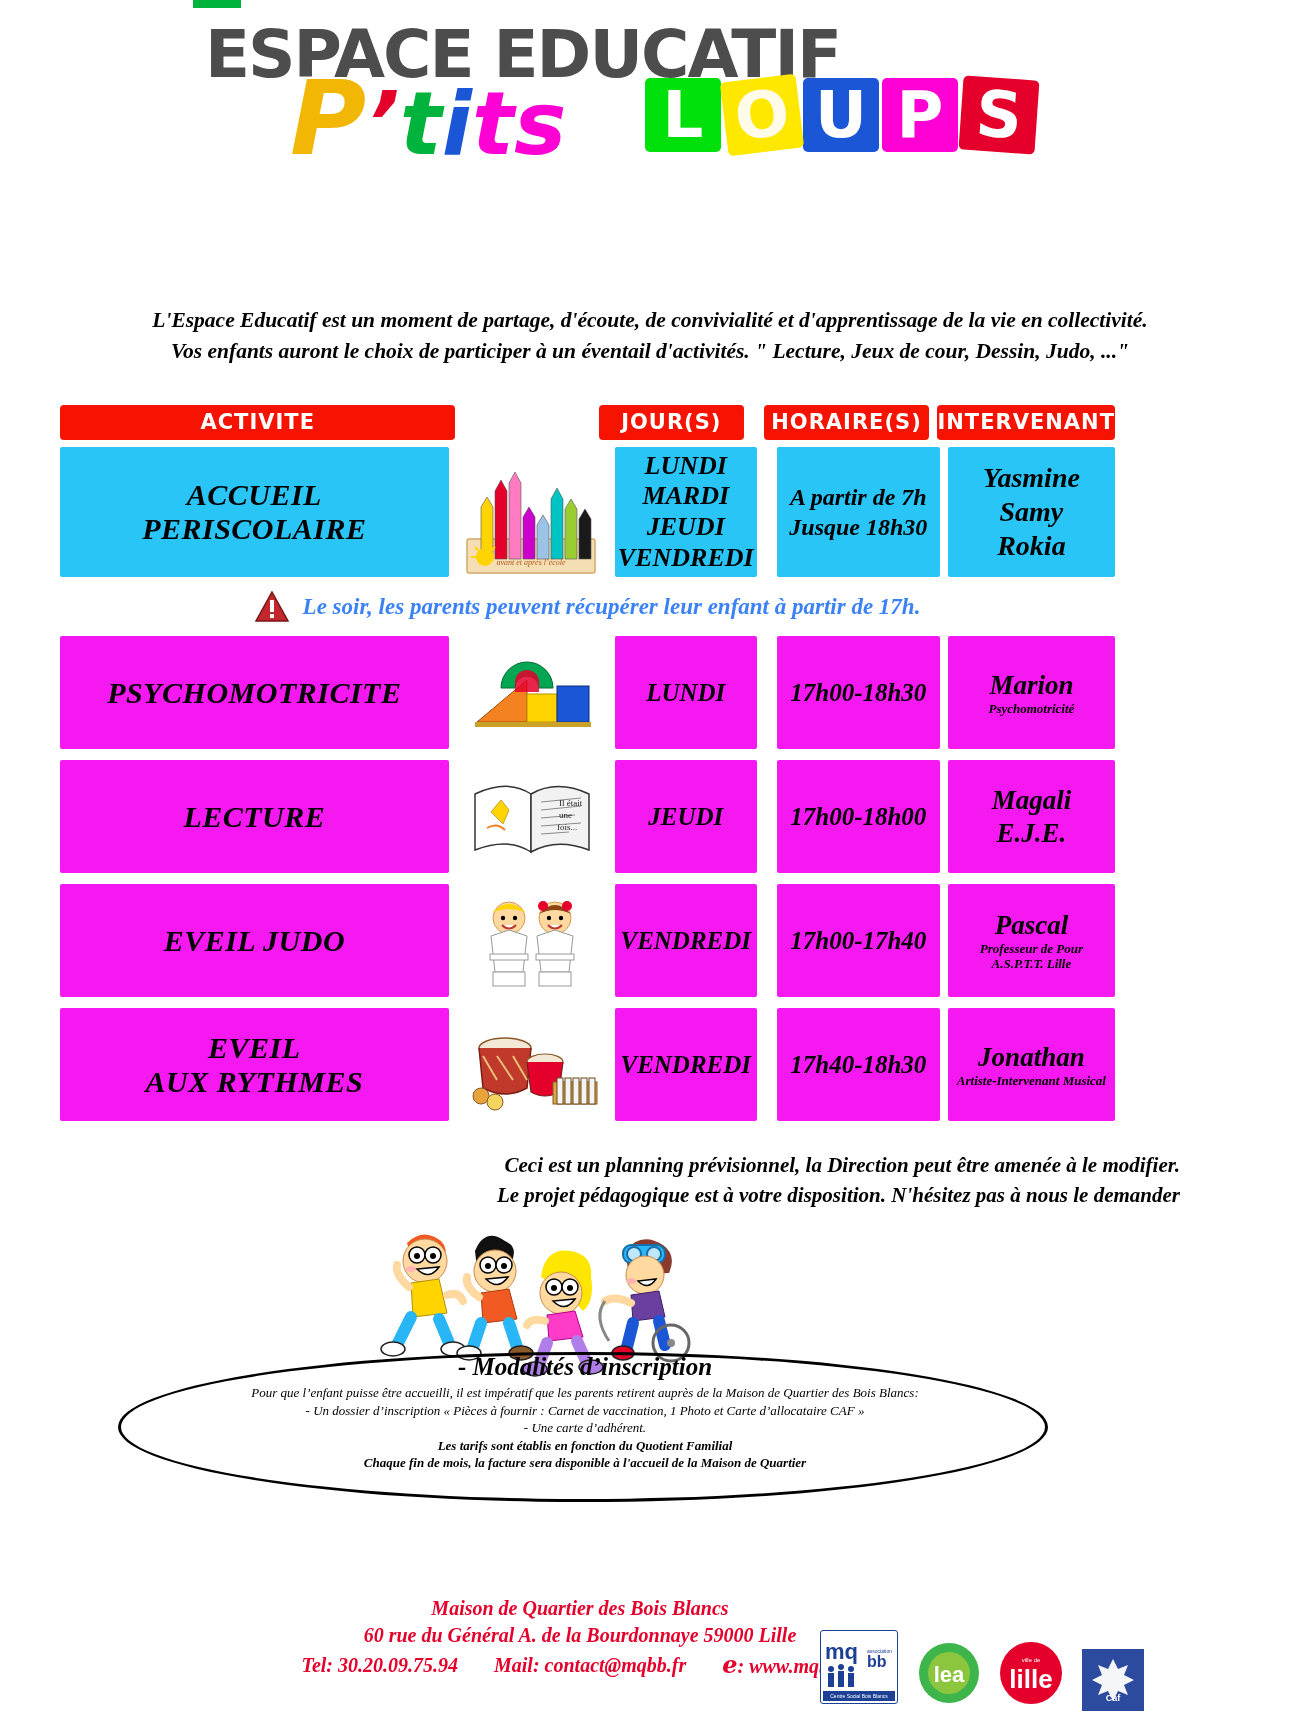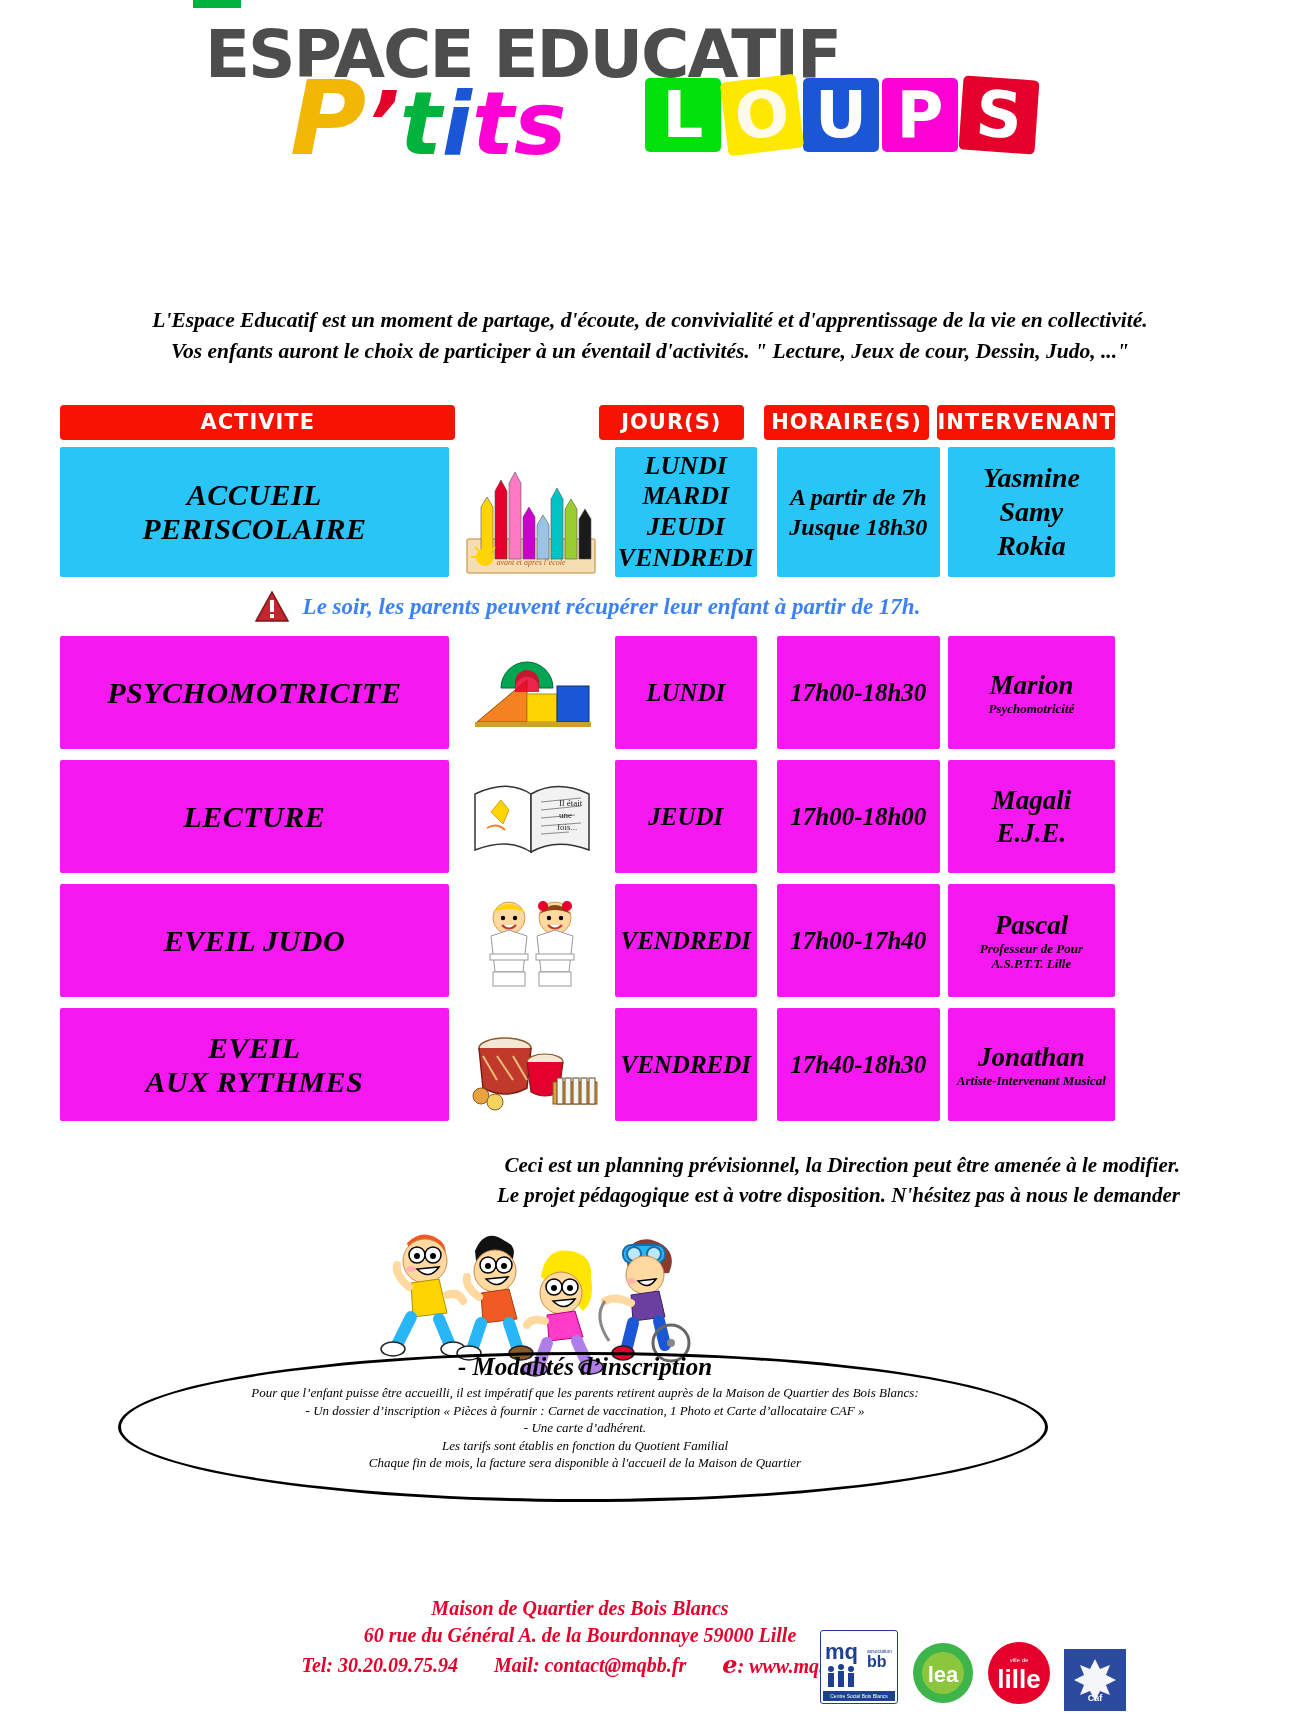--- a/index.html
+++ b/index.html
@@ -140,35 +140,35 @@
   }
   .modal-block{
     position:absolute;left:130px;top:1352px;width:910px;
     text-align:center;color:#000;
   }
   .modal-title{
     font-size:25px;font-weight:bold;font-style:italic;
     margin:0 0 2px;line-height:1.2;
   }
   .modal-line{font-size:13px;line-height:1.35;font-style:italic;}
-  .modal-line.b{font-weight:normal;}
+  .modal-line.b{font-weight:bold;}
 
   
   .footer{
     position:absolute;left:230px;top:1595px;width:700px;
     text-align:center;color:#e4002b;
     font-weight:bold;font-style:italic;font-size:20px;line-height:1.35;
   }
   .footer .l3{display:flex;justify-content:center;gap:36px;align-items:center;}
   .e-glyph{
     display:inline-block;color:#e4002b;font-family:"DejaVu Serif", serif;
     font-weight:bold;font-style:italic;font-size:24px;
   }
 
-  .logos{position:absolute;left:820px;top:1630px;display:flex;gap:14px;align-items:flex-end;}
+  .logos{position:absolute;left:820px;top:1630px;display:flex;gap:20px;align-items:flex-end;}
   .lg{border-radius:3px;}
   .lg-mq{width:76px;height:72px;background:#fff;border:1px solid #1d3f94;position:relative;}
   .lg-lea{width:62px;height:62px;border-radius:50%;background:#fff;position:relative;}
   .lg-lille{width:62px;height:62px;border-radius:50%;background:#e4002b;position:relative;}
   .lg-caf{width:62px;height:55px;background:#2d4b9e;position:relative;}
 </style>
 </head>
 <body>
 
 <div class="page">

